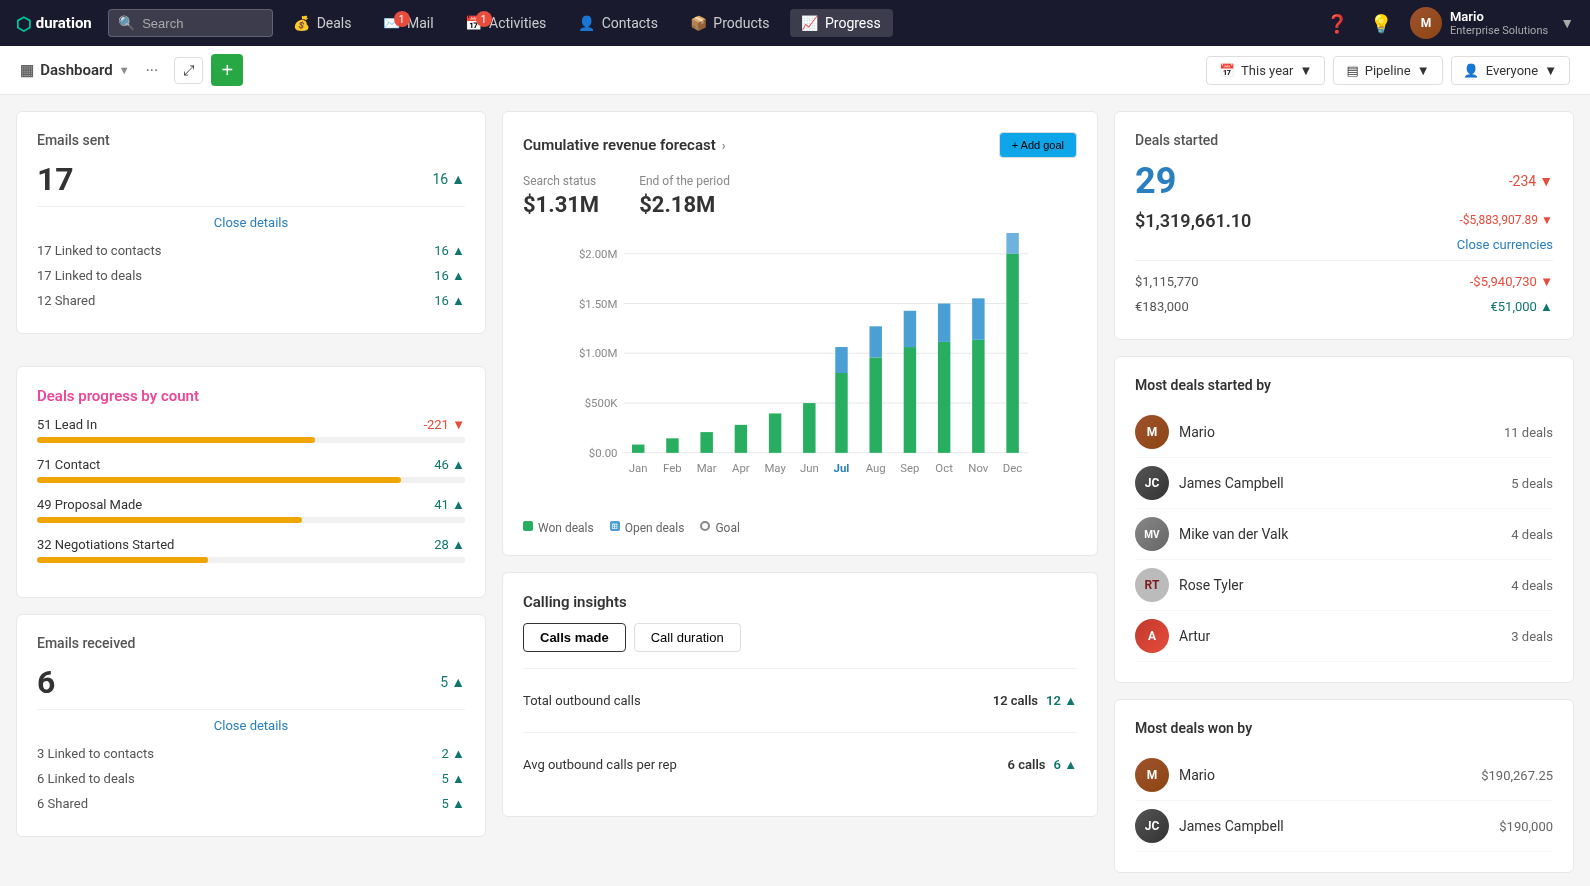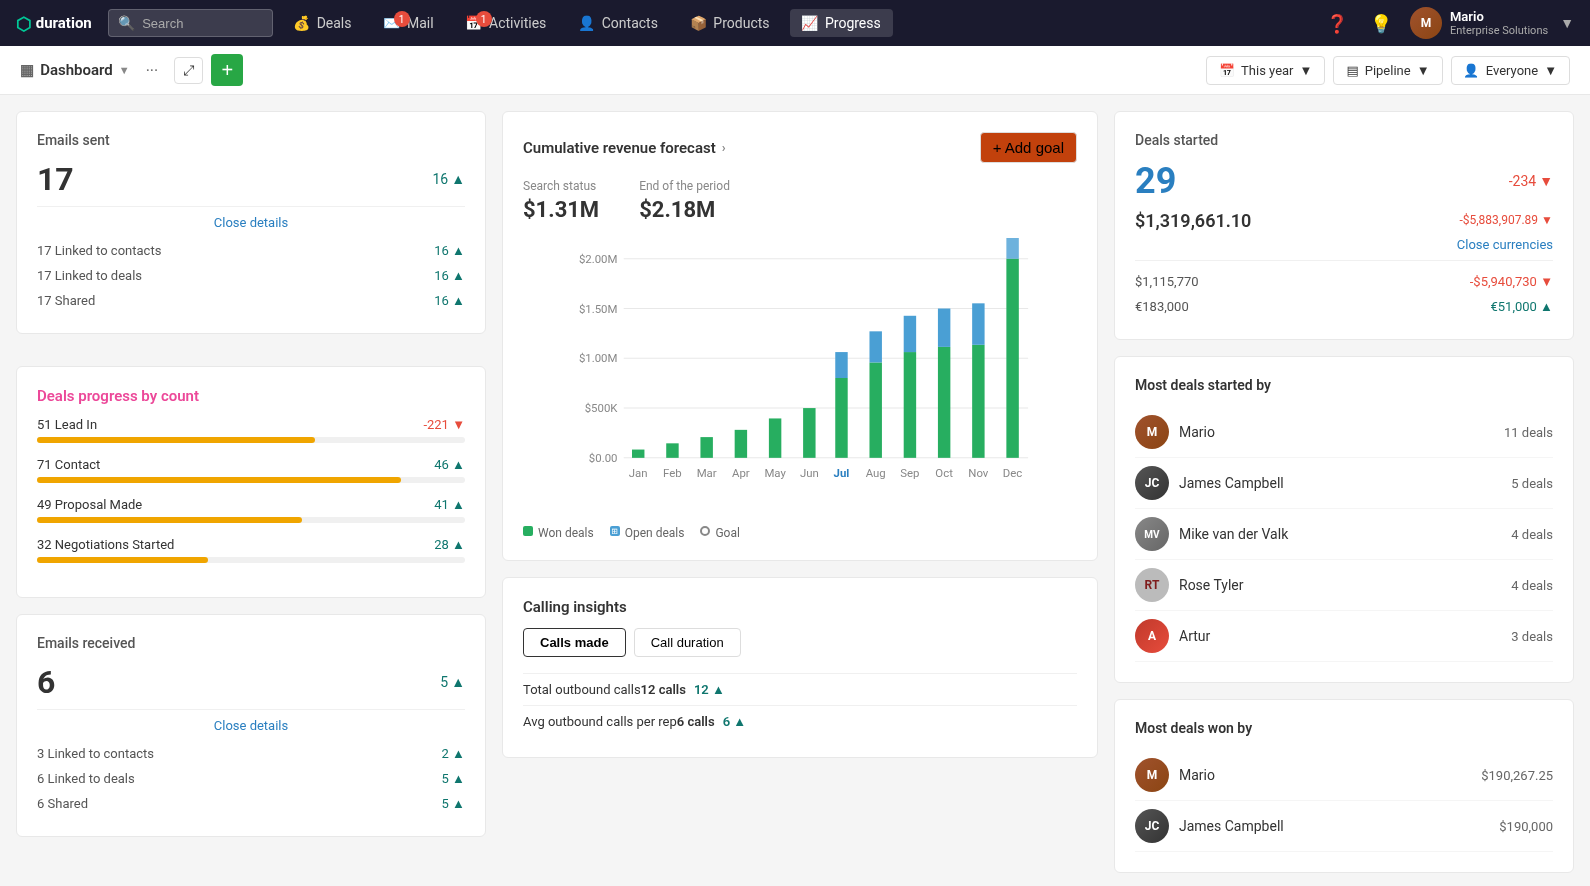--- a/index.html
+++ b/index.html
@@ -60,40 +60,40 @@
     
     .middle-col { display: flex; flex-direction: column; gap: 16px; }
 
     
     .right-col { display: flex; flex-direction: column; gap: 16px; }
 
     
     .revenue-card { }
     .revenue-header { display: flex; align-items: center; justify-content: space-between; margin-bottom: 16px; }
     .revenue-title { font-size: 15px; font-weight: 600; display: flex; align-items: center; gap: 6px; cursor: pointer; }
-    .add-goal-btn { border: 1px solid #ddd; border-radius: 4px; padding: 6px 12px; font-size: 15px; cursor: pointer; background: #c2410c; }
+    .add-goal-btn { border: 1px solid #ddd; border-radius: 4px; padding: 6px 12px; font-size: 11px; cursor: pointer; background: #0ea5e9; }
     .revenue-stats { display: flex; gap: 40px; margin-bottom: 16px; }
     .revenue-stat-label { font-size: 12px; color: #888; margin-bottom: 4px; }
     .revenue-stat-value { font-size: 22px; font-weight: 700; color: #333; }
 
     
     .chart-container { position: relative; height: 280px; }
     .chart-legend { display: flex; gap: 16px; margin-top: 8px; font-size: 12px; color: #666; }
     .legend-item { display: flex; align-items: flex-start; gap: 5px; }
     .legend-dot { width: 10px; height: 10px; border-radius: 2px; }
     .legend-dot-won { background: #27ae60; }
     .legend-dot-open { background: #4a9fd4; }
     .legend-dot-goal { background: #fff; border: 2px solid #888; border-radius: 50%; }
 
     
     .calling-card { }
     .calling-tabs { display: flex; gap: 8px; margin-bottom: 16px; }
     .calling-tab { padding: 6px 16px; border: 1px solid #ddd; border-radius: 4px; font-size: 13px; cursor: pointer; background: #fff; }
     .calling-tab.active { background: #fff; border-color: #333; font-weight: 600; }
-    .calling-stat-row { display: flex; align-items: center; padding: 8px 0; border-top: 1px solid #f0f0f0; font-size: 13px; }
+    .calling-stat-row { display: flex; justify-content: space-between; align-items: center; padding: 24px 0; border-top: 1px solid #f0f0f0; font-size: 13px; }
     .calling-stat-right { display: flex; align-items: center; gap: 8px; font-weight: 600; }
 
     
     .deals-started-value { font-size: 36px; font-weight: 700; color: #2a7fc0; }
     .deals-started-row { display: flex; justify-content: space-between; margin-bottom: 4px; }
     .deals-money { font-size: 18px; font-weight: 600; color: #333; margin-top: 4px; margin-bottom: 2px; }
     .close-currencies { color: #2a7fc0; font-size: 13px; cursor: pointer; text-align: right; padding: 4px 0 8px; }
 
     
     .section-title { font-size: 14px; font-weight: 600; color: #333; margin-bottom: 14px; }
@@ -220,21 +220,21 @@
         <div class="close-details">Close details</div>
         <div class="detail-row">
           <span>17 Linked to contacts</span>
           <span class="change-pos">16 ▲</span>
         </div>
         <div class="detail-row">
           <span>17 Linked to deals</span>
           <span class="change-pos">16 ▲</span>
         </div>
         <div class="detail-row">
-          <span>17 Shared</span>
+          <span>12 Shared</span>
           <span class="change-pos">16 ▲</span>
         </div>
       </div>
     </div>
 
     <div class="card deals-progress">
       <div class="card-title" style="font-weight:600;font-size:15px;color:#ec4899;">Deals progress by count</div>
 
       <div class="progress-item">
         <div class="progress-label-row">

